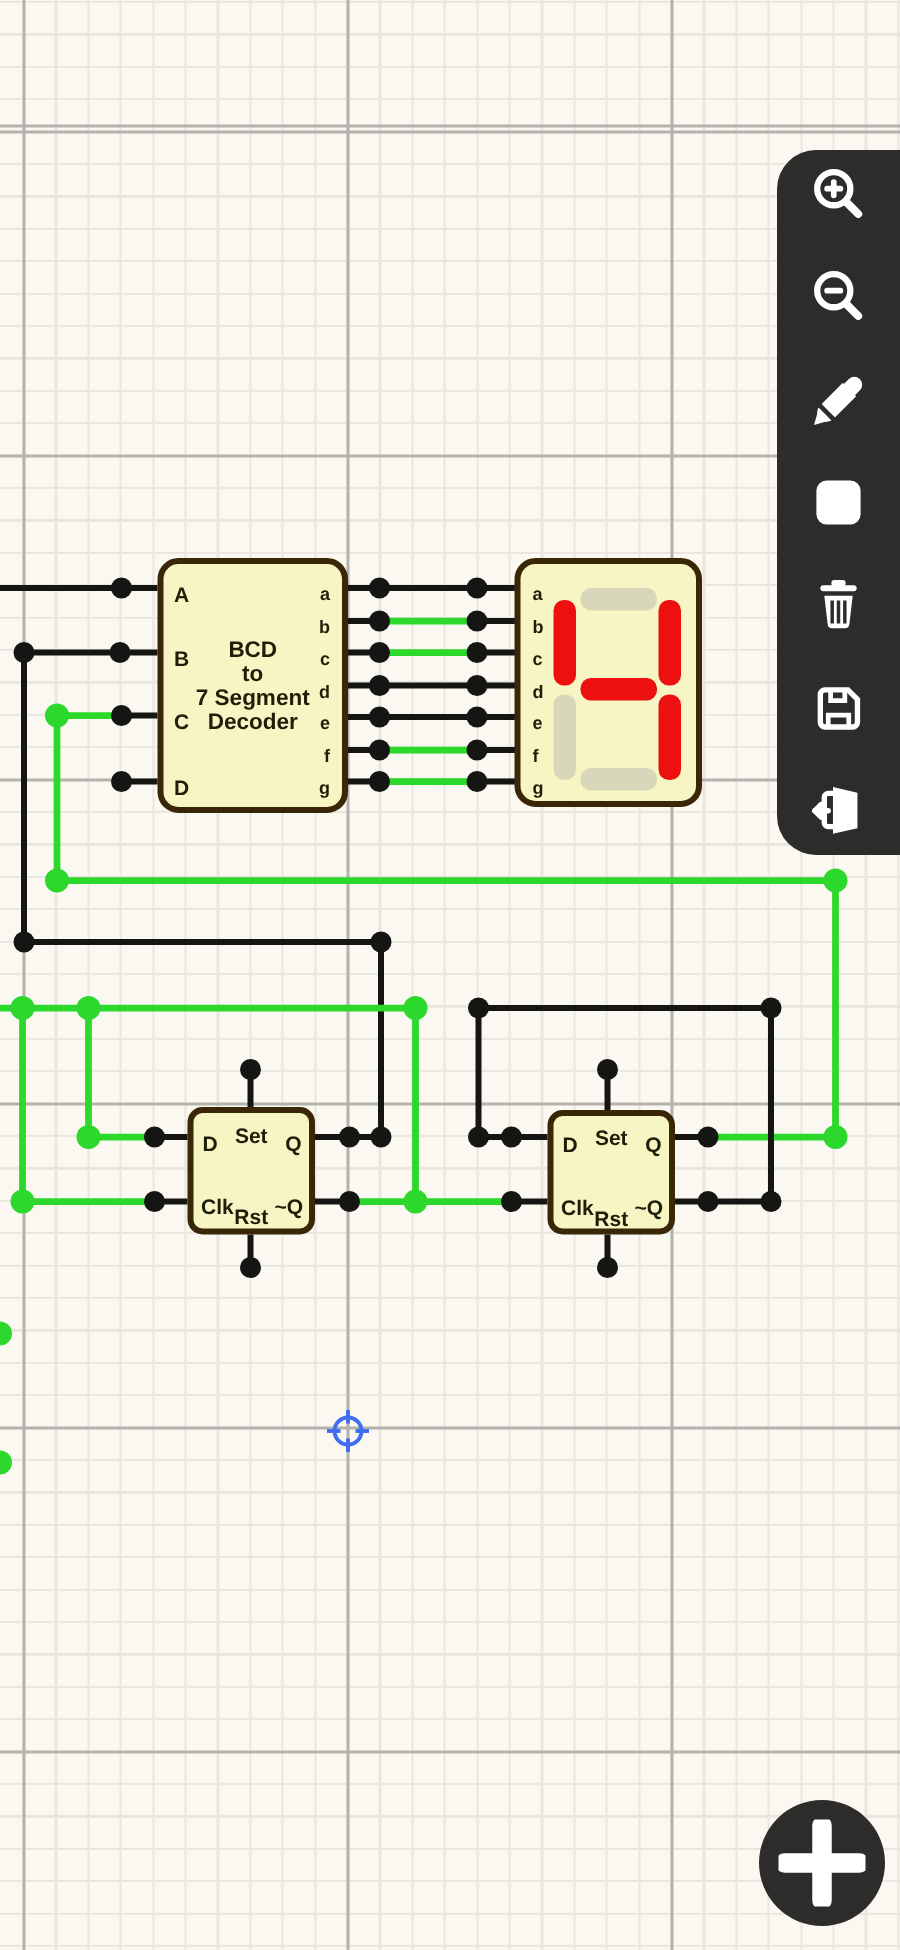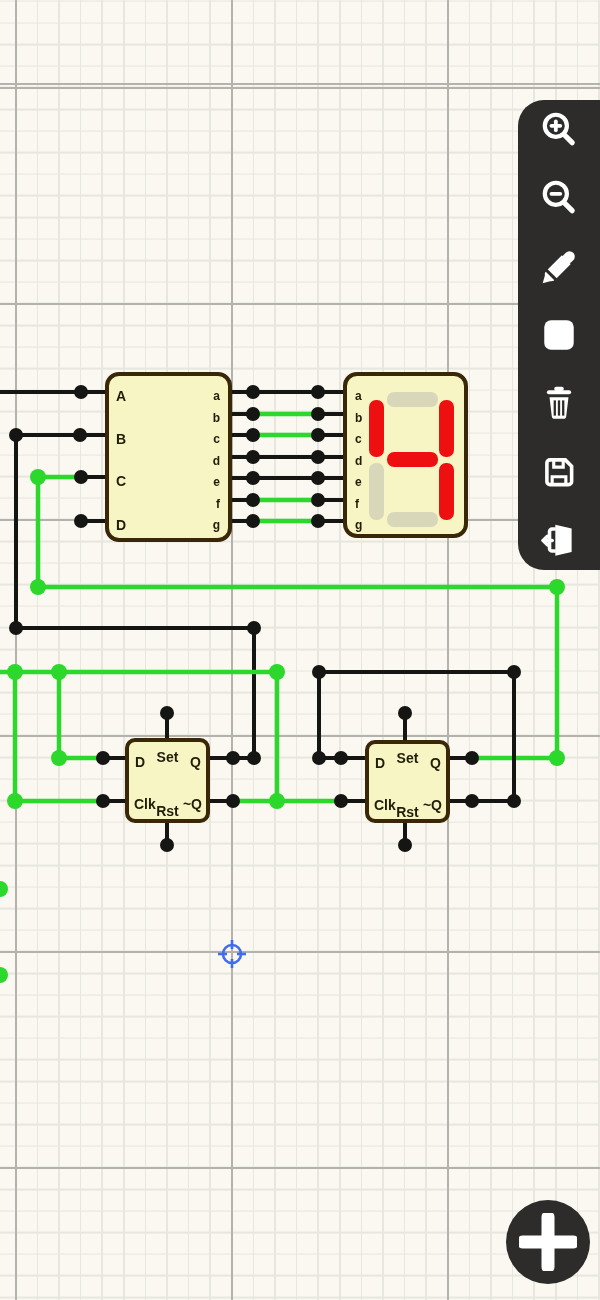--- a/index.html
+++ b/index.html
@@ -164,20 +164,26 @@
     <span class="pin-label in-label" style="top:63px">B</span>
     <span class="pin-label in-label" style="top:105px">C</span>
     <span class="pin-label in-label" style="top:149px">D</span>
     <span class="pin-label out-label" style="top:20px">a</span>
     <span class="pin-label out-label" style="top:42px">b</span>
     <span class="pin-label out-label" style="top:63px">c</span>
     <span class="pin-label out-label" style="top:85px">d</span>
     <span class="pin-label out-label" style="top:106px">e</span>
     <span class="pin-label out-label" style="top:128px">f</span>
     <span class="pin-label out-label" style="top:149px">g</span>
+    <div class="dec-title">
+      <div>BCD</div>
+      <div>to</div>
+      <div>7 Segment</div>
+      <div>Decoder</div>
+    </div>
   </div>
 
   <div class="comp" style="left:343px;top:372px;width:125px;height:166px;">
     <span class="pin-label disp-label" style="top:20px">a</span>
     <span class="pin-label disp-label" style="top:42px">b</span>
     <span class="pin-label disp-label" style="top:63px">c</span>
     <span class="pin-label disp-label" style="top:85px">d</span>
     <span class="pin-label disp-label" style="top:106px">e</span>
     <span class="pin-label disp-label" style="top:128px">f</span>
     <span class="pin-label disp-label" style="top:149px">g</span>

